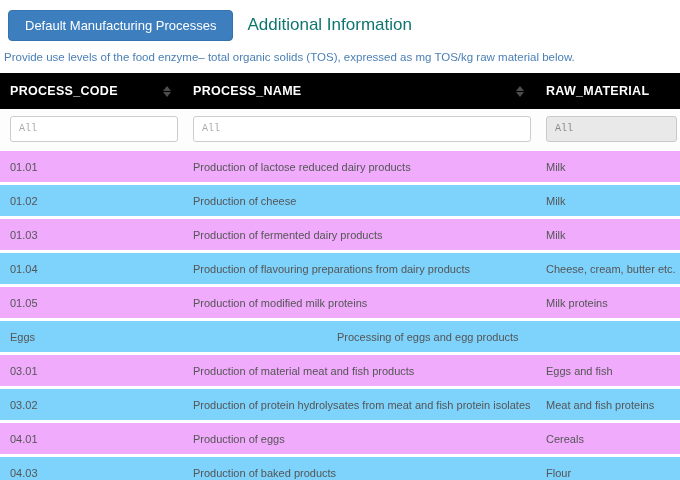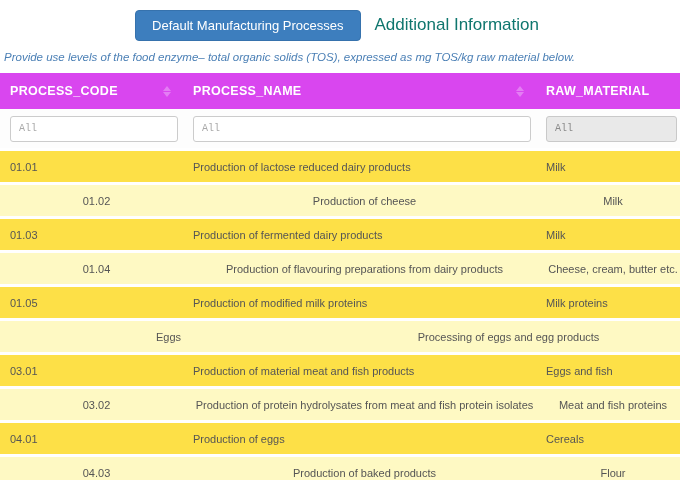--- a/index.html
+++ b/index.html
@@ -6,21 +6,20 @@
   html, body {
     width: 680px; height: 480px;
     background: #ffffff;
     font-family: "Liberation Sans", sans-serif;
     overflow: hidden;
   }
   
   .tabbar {
     display: flex; align-items: center;
     padding: 8px 0 0 8px;
-    justify-content: center;
   }
   .tab-active {
     background: #3d7ebe;
     color: #ffffff;
     border: 1px solid #3672ad;
     border-radius: 4px;
     font-size: 13px;
     padding: 7px 16px;
     cursor: pointer;
     white-space: nowrap;
@@ -29,30 +28,29 @@
     color: #0f766e;
     background: transparent;
     border: none;
     font-size: 17px;
     padding: 7px 14px;
     cursor: pointer;
     white-space: nowrap;
   }
   
   .instruction {
-    font-style: italic;
     color: #4a7fb5;
     font-size: 11.5px;
     padding: 9px 0 0 4px;
   }
   
   .table { margin-top: 10px; width: 100%; }
   .thead {
     display: flex;
-    background: #d946ef;
+    background: #000000;
     height: 36px;
     align-items: center;
     color: #ffffff;
   }
   .th {
     display: flex;
     align-items: center;
     justify-content: space-between;
     font-weight: bold;
     font-size: 12.5px;
@@ -109,22 +107,22 @@
   
   .tbody { padding-top: 3px; background: #ffffff; }
   .row {
     display: flex;
     align-items: center;
     height: 31px;
     margin-bottom: 3px;
     font-size: 11px;
     color: #555555;
   }
-  .row.odd  { background: #fde047; }
-  .row.even { background: #fef9c3; text-align: center; }
+  .row.odd  { background: #f0abfc; }
+  .row.even { background: #7dd3fc; }
   .cell { padding-left: 10px; overflow: hidden; white-space: nowrap; }
   .cell.c1 { width: 183px; }
   .cell.c2 { width: 353px; }
   .cell.c3 { flex: 1; }
 </style>
 </head>
 <body>
 
 <div class="tabbar">
   <button class="tab-active">Default Manufacturing Processes</button>

